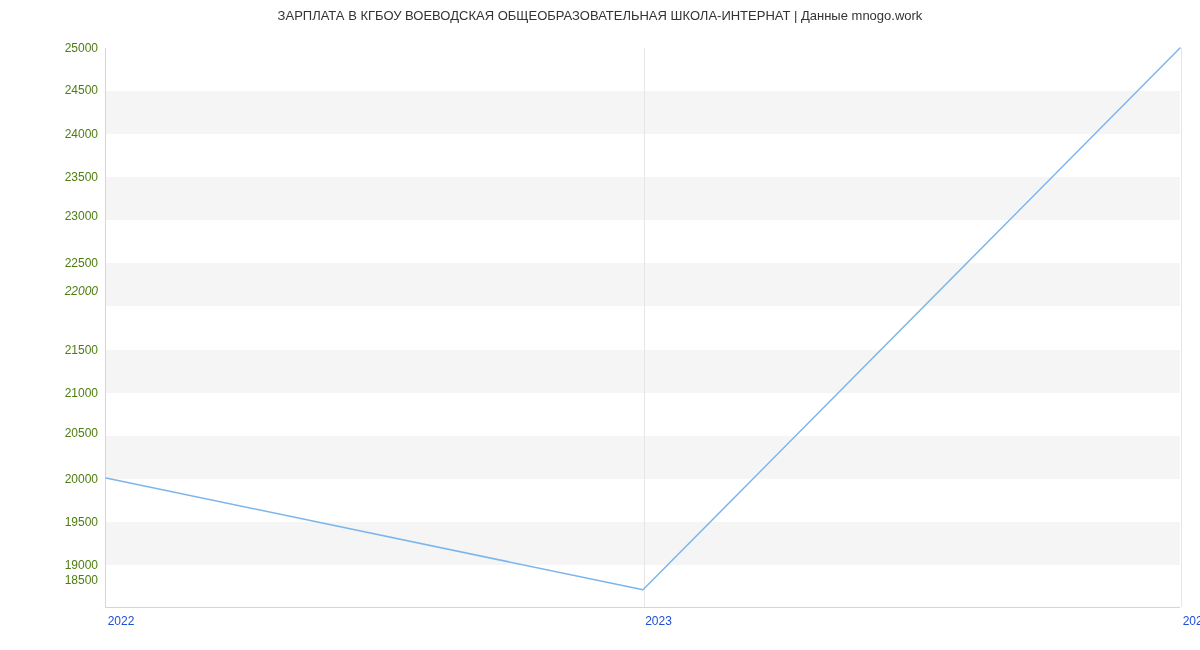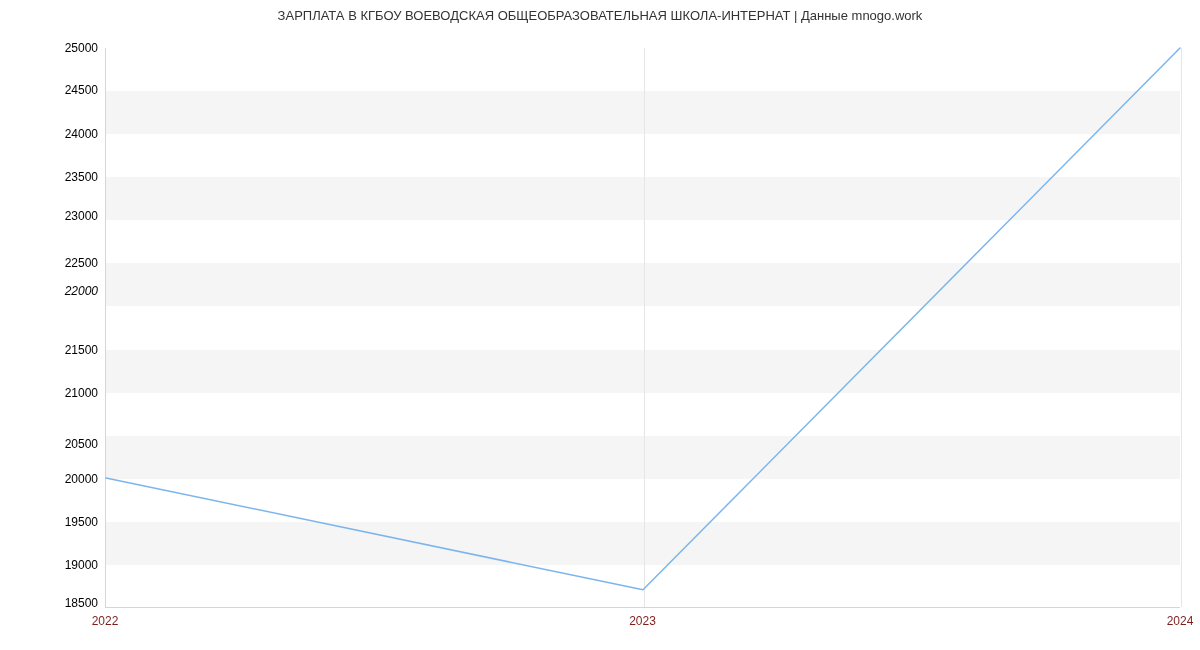--- a/index.html
+++ b/index.html
@@ -40,31 +40,32 @@
   .grid-band {
     position: absolute;
     left: 0;
     width: 100%;
     background: #f5f5f5;
   }
   .y-tick {
     position: absolute;
     right: 1102px; 
     font-size: 12px;
-    color: #000000;
+    color: #4d7c0f;
     text-align: right;
     width: 90px;
     transform: translateY(-50%);
   }
   .x-tick {
     position: absolute;
     top: 614px;
     font-size: 12px;
-    color: #7f1d1d;
+    color: #1d4ed8;
     transform: translateX(-50%);
+    margin-left: 16px;
   }
   .x-grid {
     position: absolute;
     top: 0;
     height: 100%;
     width: 0;
     border-left: 1px solid #e6e6e6;
   }
   svg.series {
     position: absolute;
@@ -83,25 +84,25 @@
   }
 </style>
 </head>
 <body>
 
 <div class="chart-container">
 
   <div class="title">ЗАРПЛАТА В КГБОУ ВОЕВОДСКАЯ ОБЩЕОБРАЗОВАТЕЛЬНАЯ ШКОЛА-ИНТЕРНАТ | Данные mnogo.work</div>
 
   <div id="y-ticks">
-      <div class="y-tick" style="top: 603px;">18500</div>
+      <div class="y-tick" style="top: 580px;">18500</div>
       <div class="y-tick" style="top: 564.923px; text-align: right;">19000</div>
       <div class="y-tick" style="top: 521.846px;">19500</div>
       <div class="y-tick" style="top: 478.769px;">20000</div>
-      <div class="y-tick" style="top: 444px;">20500</div>
+      <div class="y-tick" style="top: 433px;">20500</div>
       <div class="y-tick" style="top: 392.615px;">21000</div>
       <div class="y-tick" style="top: 349.538px;">21500</div>
       <div class="y-tick" style="top: 291px; font-style: italic;">22000</div>
       <div class="y-tick" style="top: 263.385px;">22500</div>
       <div class="y-tick" style="top: 216px;">23000</div>
       <div class="y-tick" style="top: 177.231px;">23500</div>
       <div class="y-tick" style="top: 134.154px;">24000</div>
       <div class="y-tick" style="top: 90px;">24500</div>
       <div class="y-tick" style="top: 48px;">25000</div>
     </div>

